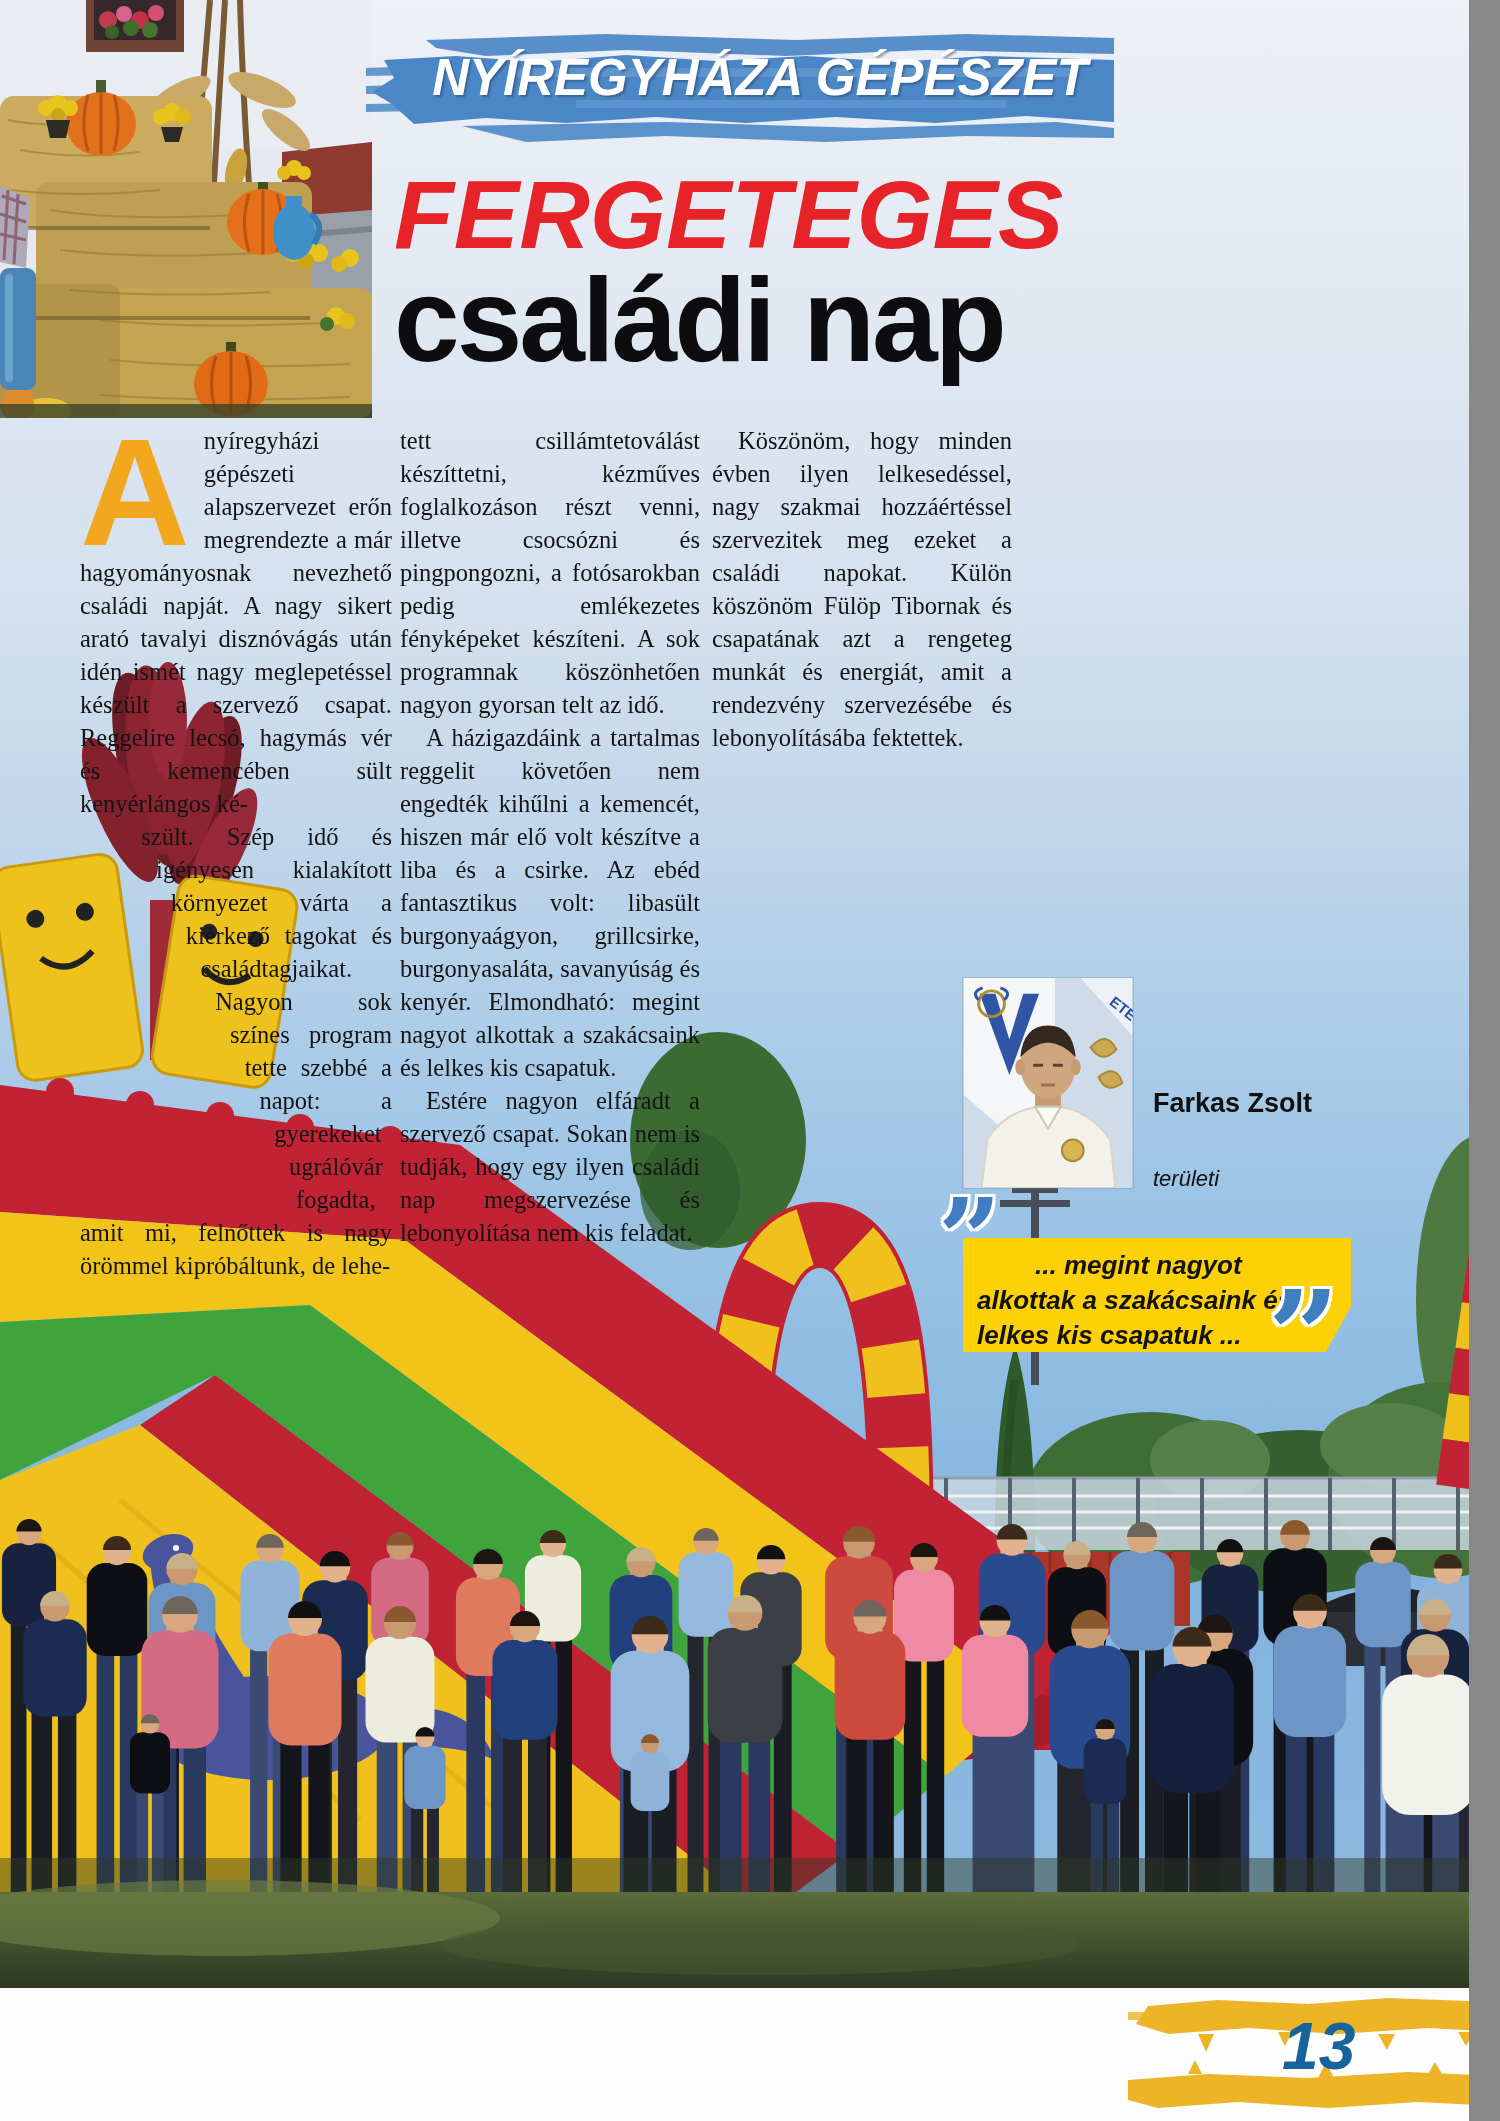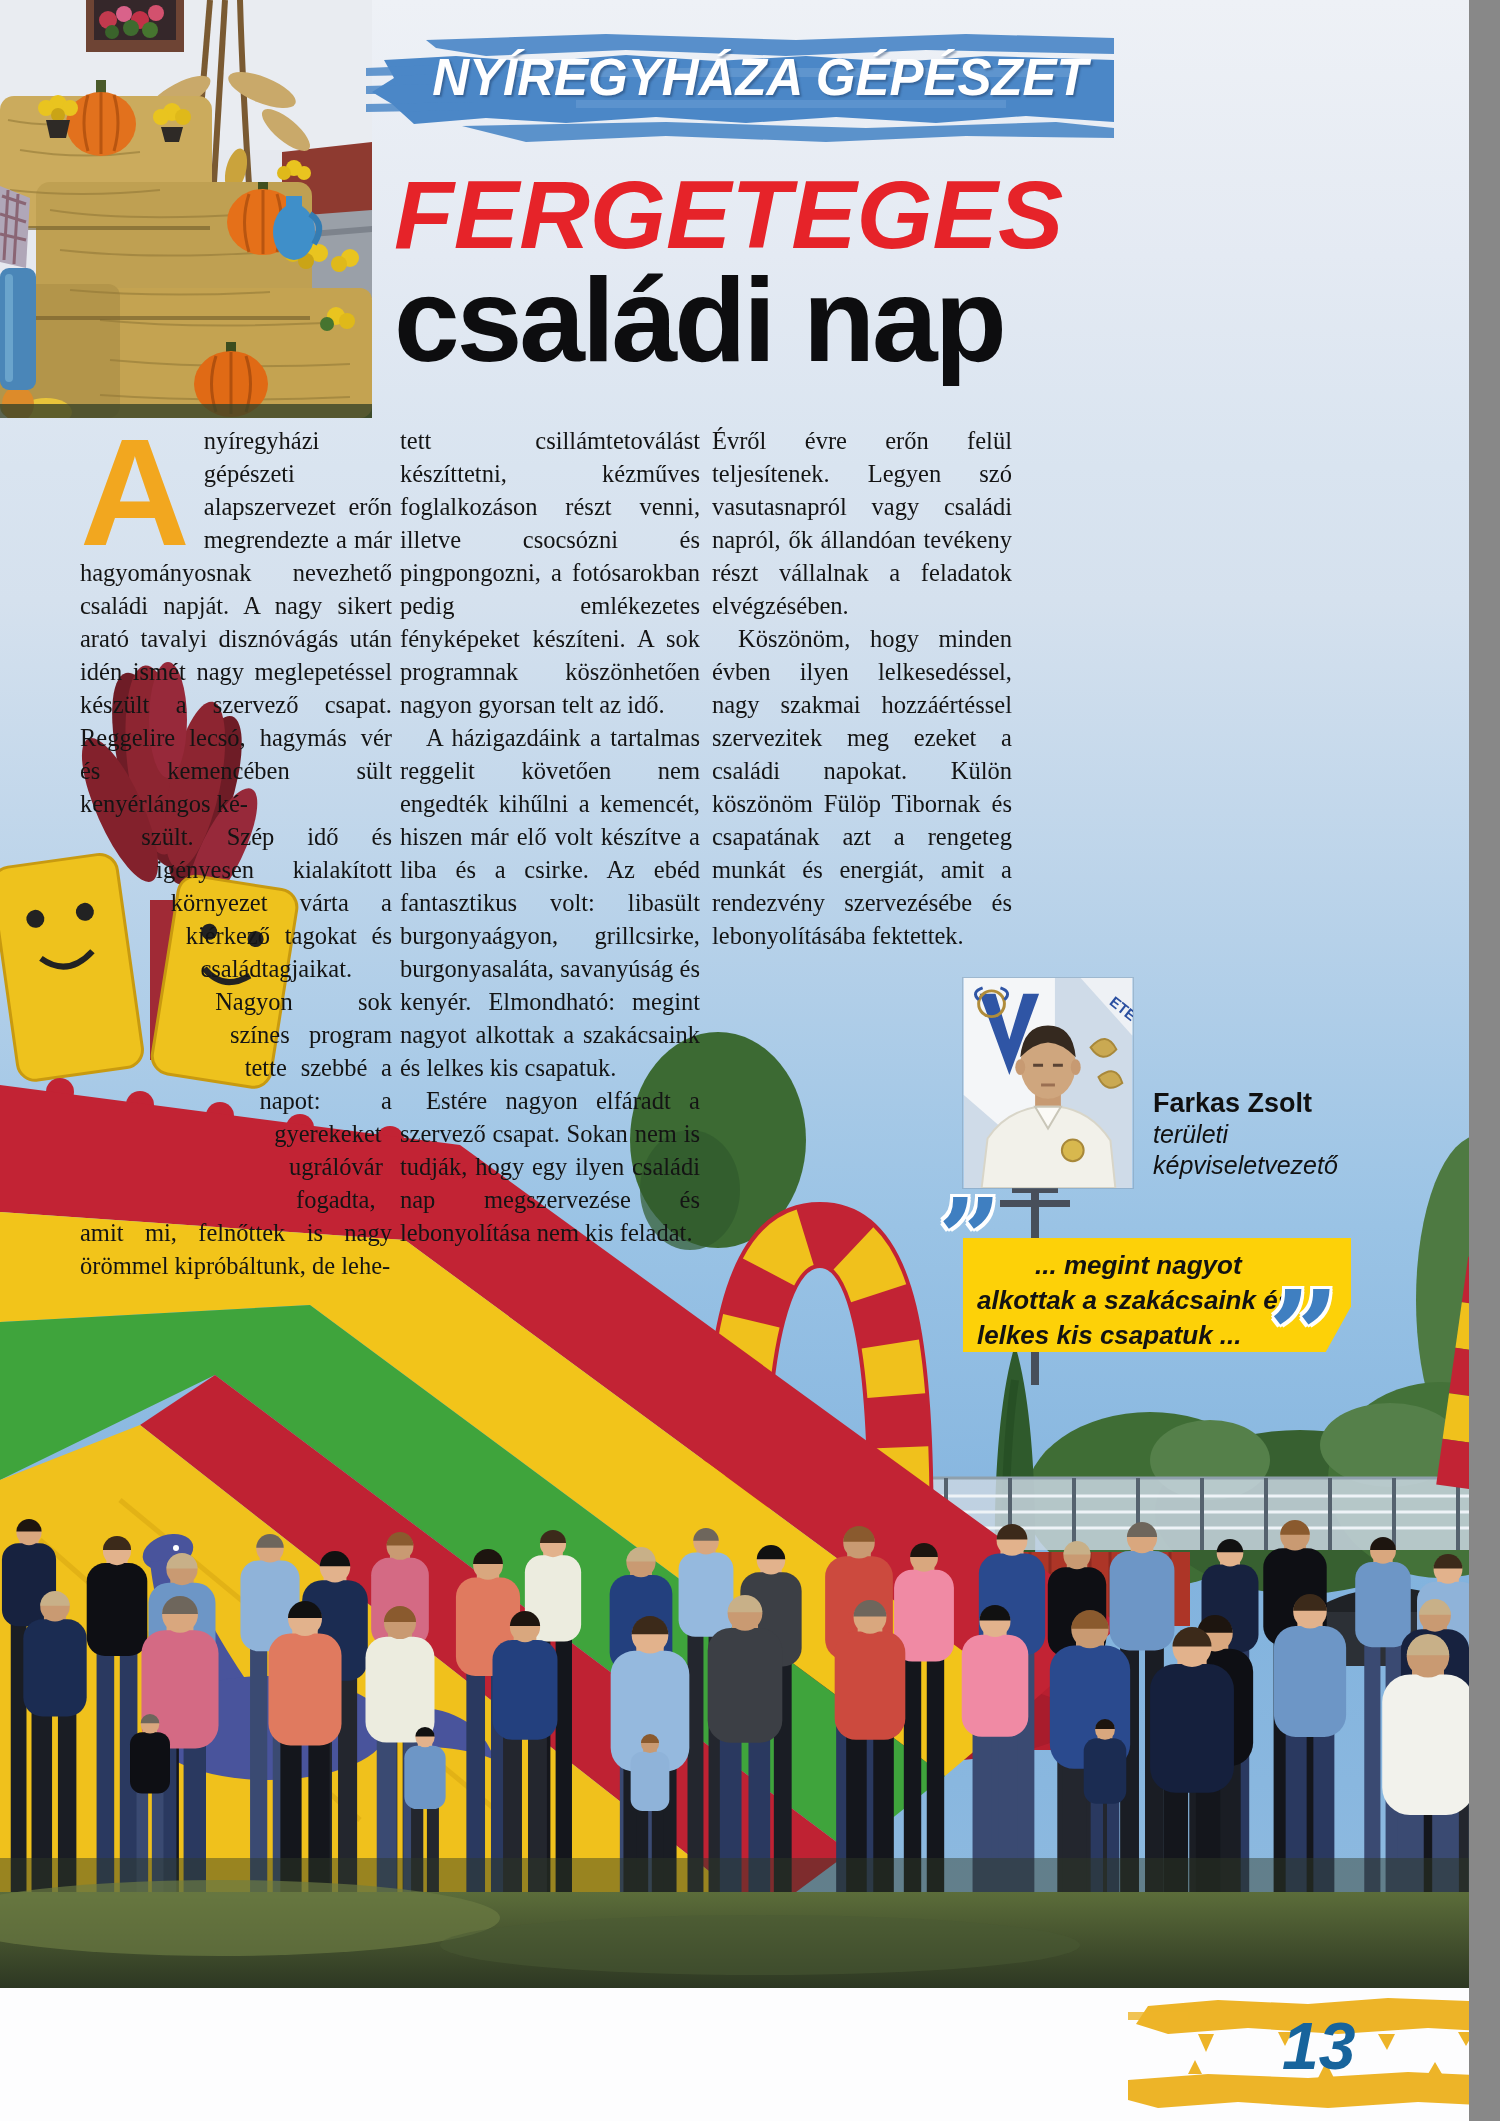--- a/index.html
+++ b/index.html
@@ -29,21 +29,21 @@
   .col p.ind{text-indent:26px;}
   .dropcap{float:left;font-family:"Liberation Sans",sans-serif;font-weight:bold;
        font-size:152px;line-height:124px;color:#f2a71f;margin:6px 14px 0 0;}
   #wrapshape{float:left;width:300px;height:380px;
        shape-outside:polygon(0 0,40px 0,210px 380px,0 380px);shape-margin:6px;}
   #col1-part2{min-height:382px;}
   
   #portrait{left:963px;top:978px;width:170px;height:210px;box-shadow:0 0 0 1px rgba(120,140,160,.35);}
   #profile-caption{left:1153px;top:1088px;font-family:"Liberation Sans",sans-serif;color:#101010;}
   #profile-name{font-weight:bold;font-size:27px;}
-  .profile-role{font-style:italic;font-size:25px;line-height:31px;}
+  .profile-role{font-style:italic;font-size:22px;line-height:31px;margin-top:44px;}
   
   #quote-box{left:963px;top:1238px;width:388px;height:114px;background:#fdd108;
        clip-path:polygon(0 0,100% 0,100% 60%,93.5% 100%,0 100%);}
   #quote-text{left:977px;top:1248px;width:360px;font-family:"Liberation Sans",sans-serif;
        font-weight:bold;font-style:italic;font-size:26px;line-height:35px;color:#121212;
        text-indent:58px;}
   .qmark{font-family:"DejaVu Serif",serif;font-weight:bold;color:#3f7fc1;line-height:.8;
        text-shadow:-3px -3px 0 #fff,3px -3px 0 #fff,-3px 3px 0 #fff,3px 3px 0 #fff,0 -3px 0 #fff,0 3px 0 #fff,-3px 0 0 #fff,3px 0 0 #fff;}
   #quote-open{left:938px;top:1196px;font-size:110px;}
   #quote-close{left:1268px;top:1286px;font-size:124px;}
@@ -650,21 +650,20 @@
       <div id="wrapshape"></div>
       <p>szült. Szép idő és igényesen kialakított környezet várta a kiérkező tagokat és családtagjaikat. Nagyon sok színes program tette szebbé a napot: a gyerekeket ugrálóvár fogadta, amit mi, felnőttek is nagy örömmel kipróbáltunk, de lehe-</p>
     </div>
   </div>
   <div id="col2" class="col">
     <p>tett csillámtetoválást készíttetni, kézműves foglalkozáson részt venni, illetve csocsózni és pingpongozni, a fotósarokban pedig emlékezetes fényképeket készíteni. A sok programnak köszönhetően nagyon gyorsan telt az idő.</p>
     <p class="ind">A házigazdáink a tartalmas reggelit követően nem engedték kihűlni a kemencét, hiszen már elő volt készítve a liba és a csirke. Az ebéd fantasztikus volt: libasült burgonyaágyon, grillcsirke, burgonyasaláta, savanyúság és kenyér. Elmondható: megint nagyot alkottak a szakácsaink és lelkes kis csapatuk.</p>
     <p class="ind">Estére nagyon elfáradt a szervező csapat. Sokan nem is tudják, hogy egy ilyen családi nap megszervezése és lebonyolítása nem kis feladat.</p>
   </div>
   <div id="col3" class="col">
-    <p>Évről évre erőn felül teljesítenek. Legyen szó vasutasnapról vagy családi napról, ők állandóan tevékeny részt vállalnak a feladatok elvégzésében.</p>
     <p class="ind">Köszönöm, hogy minden évben ilyen lelkesedéssel, nagy szakmai hozzáértéssel szervezitek meg ezeket a családi napokat. Külön köszönöm Fülöp Tibornak és csapatának azt a rengeteg munkát és energiát, amit a rendezvény szervezésébe és lebonyolításába fektettek.</p>
   </div>
 
   <svg id="portrait" class="abs" viewBox="0 0 170 212">
     <rect width="170" height="212" fill="#cfdbe8"></rect>
     <polygon points="0,0 92,0 92,120 46,158 0,118" fill="#f4f6f8"></polygon>
     <path d="M16,16 L46,98 L76,16 L60,16 L46,62 L32,16 Z" fill="#2f55a5"></path>
     <circle cx="28" cy="26" r="13" fill="none" stroke="#b08c3a" stroke-width="3"></circle>
     <path d="M15,22 q-8,-8 4,-12 M41,22 q8,-8 -4,-12" stroke="#2f55a5" stroke-width="3" fill="none"></path>
     <polygon points="118,0 170,0 170,58" fill="#eef1f5"></polygon>

